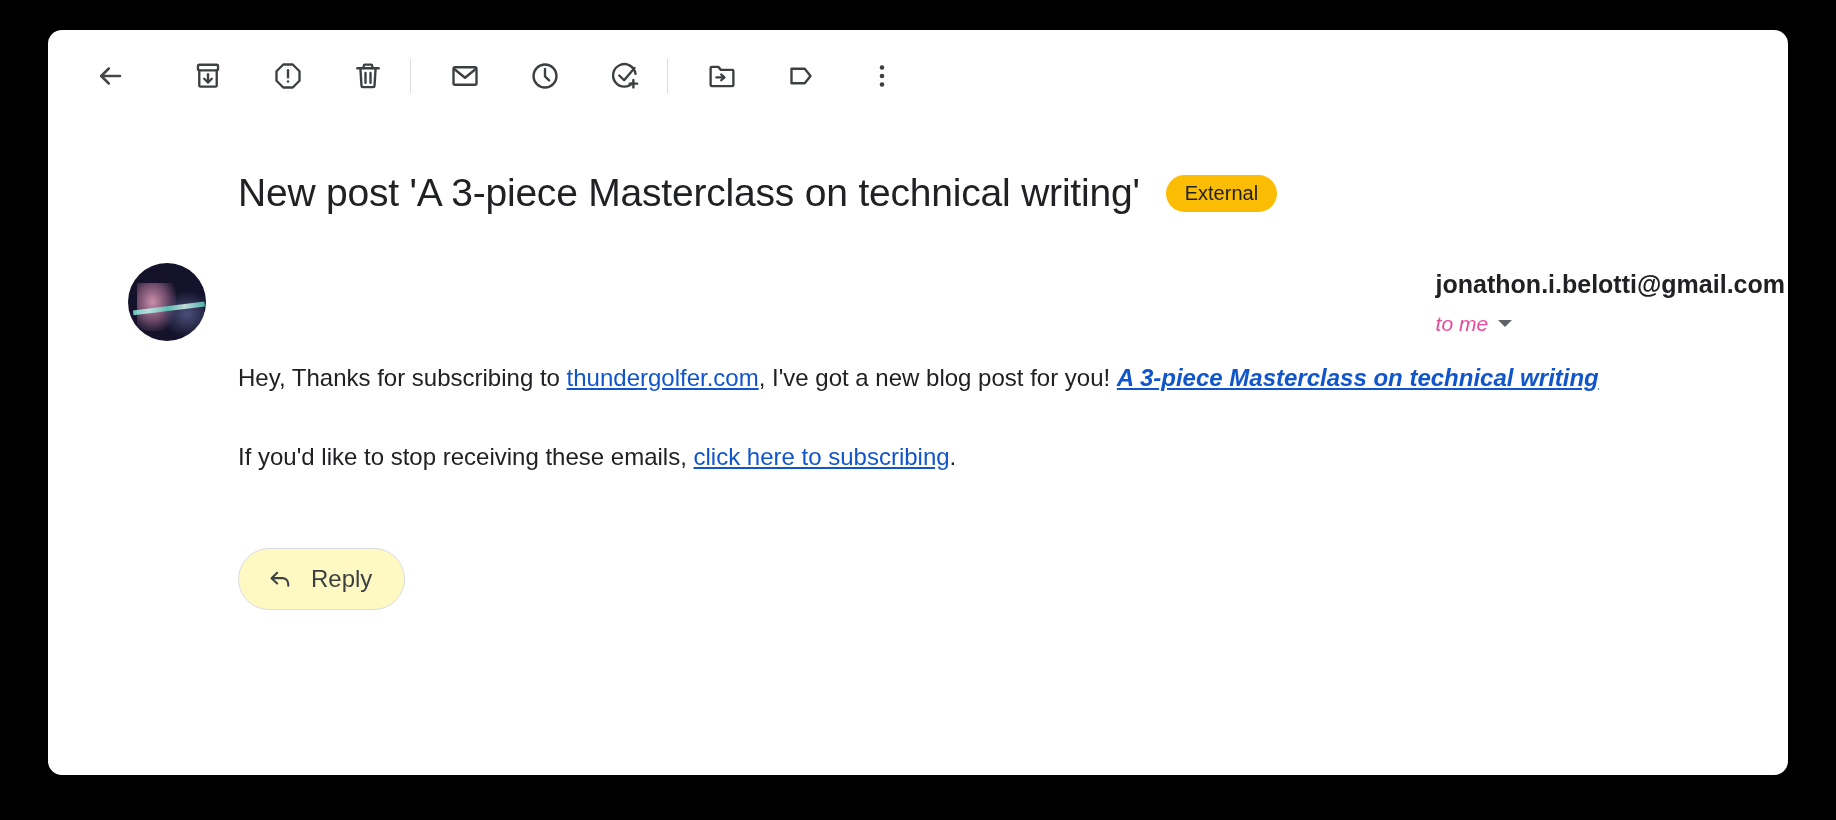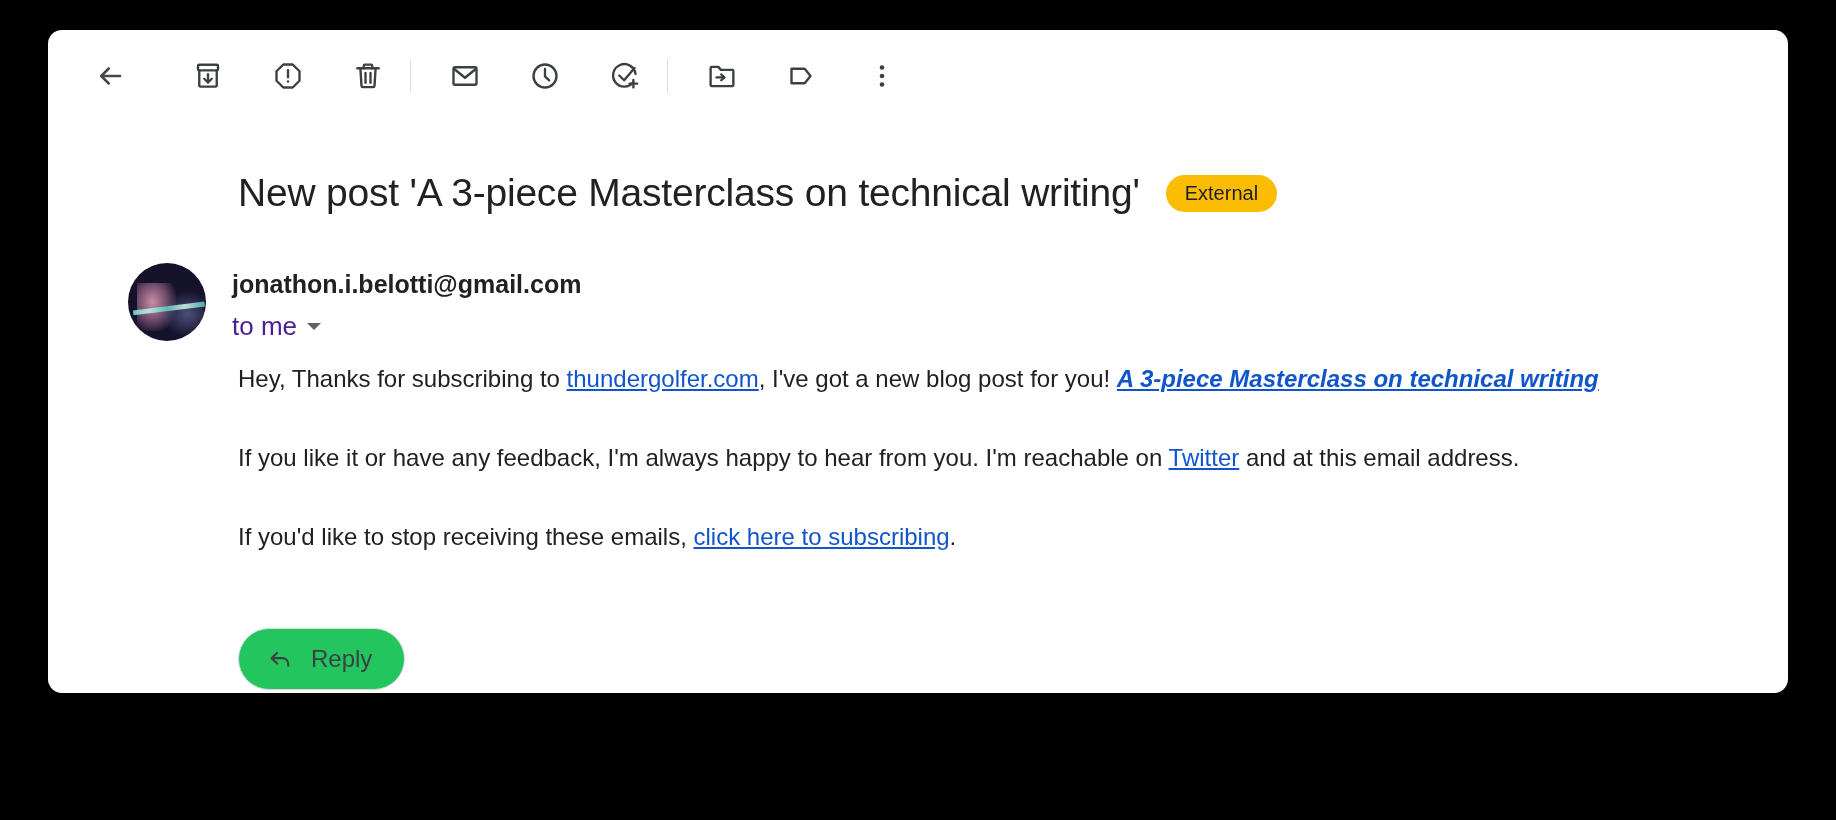--- a/index.html
+++ b/index.html
@@ -9,21 +9,21 @@
     background: #000000;
     font-family: "Liberation Sans", sans-serif;
     overflow: hidden;
   }
 
   .email-card {
     position: absolute;
     left: 48px;
     top: 30px;
     width: 1740px;
-    height: 663px;
+    height: 745px;
     background: #ffffff;
     border-radius: 14px;
     overflow: hidden;
   }
 
   
   .toolbar {
     display: flex;
     align-items: center;
     height: 92px;
@@ -75,20 +75,21 @@
     padding: 8px 19px 9px;
     border-radius: 20px;
     line-height: 1;
     white-space: nowrap;
   }
 
   
   .sender-block {
     display: flex;
     margin: 46px 3px 0 80px;
+    justify-content: space-between;
   }
   .avatar {
     width: 78px;
     height: 78px;
     border-radius: 50%;
     flex: none;
     overflow: hidden;
     position: relative;
     background: #14132b;
   }
@@ -117,23 +118,24 @@
     line-height: 1.2;
   }
   .to-line {
     display: flex;
     align-items: center;
     margin-top: 12px;
     cursor: pointer;
     width: fit-content;
   }
   .to-text {
-    font-size: 26px;
-    color: #4c1d95;
+    font-size: 21px;
+    color: #ec4899;
     line-height: 1.2;
+    font-style: italic;
   }
   .chev {
     width: 0; height: 0;
     margin-left: 10px;
     border-left: 7px solid transparent;
     border-right: 7px solid transparent;
     border-top: 7px solid #5f6368;
   }
 
   
@@ -167,21 +169,21 @@
     display: flex;
     margin: 74px 0 0 190px;
   }
   .act-btn {
     display: flex;
     align-items: center;
     height: 62px;
     padding: 0 32px 0 28px;
     border: 1px solid #dadce0;
     border-radius: 31px;
-    background: #22c55e;
+    background: #fef9c3;
     cursor: pointer;
     margin-right: 18px;
   }
   .act-btn span {
     font-size: 24px;
     color: #3c4043;
     margin-left: 18px;
     line-height: 1;
   }
   .act-btn svg { display: block; flex: none; }
@@ -294,21 +296,20 @@
         <div class="to-text">to me</div>
         <div class="chev"></div>
       </div>
     </div>
   </div>
 
   <div class="body-wrap">
 
     <div class="para"><span>Hey, Thanks for subscribing to </span><a class="link" href="#">thundergolfer.com</a><span>, I've got a new blog post for you! </span><a class="link-strong" href="#">A 3-piece Masterclass on technical writing</a></div>
 
-    <div class="para"><span>If you like it or have any feedback, I'm always happy to hear from you. I'm reachable on </span><a class="link" href="#">Twitter</a><span> and at this email address.</span></div>
 
     <div class="para"><span>If you'd like to stop receiving these emails, </span><a class="link" href="#">click here to subscribing</a><span>.</span></div>
   </div>
 
   <div class="actions">
     <div class="act-btn">
       <svg width="26" height="26" viewBox="0 0 24 24" fill="none" stroke="#3c4043" stroke-width="1.9" stroke-linecap="round" stroke-linejoin="round">
         <polyline points="9.4,6.3 4.2,11.2 9.4,16.1"></polyline>
         <path d="M4.6 11.2h9.6a5.4 5.4 0 0 1 5.4 5.4v1.6"></path>
       </svg>

